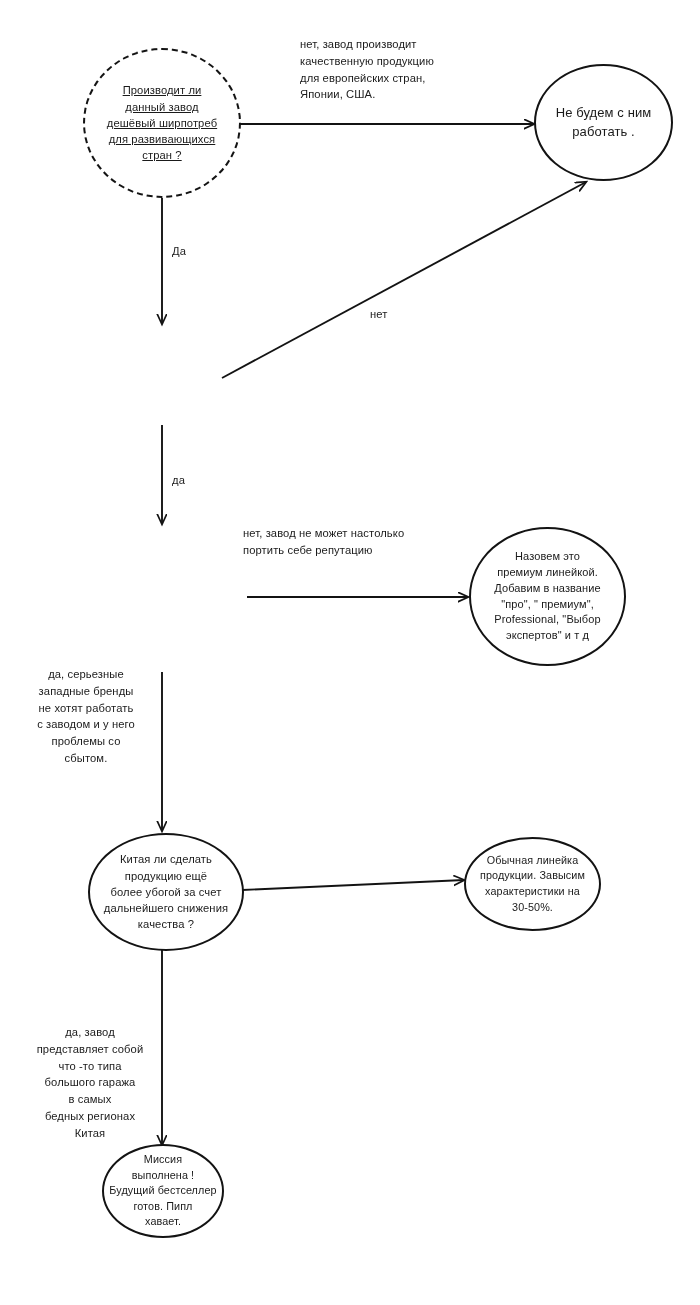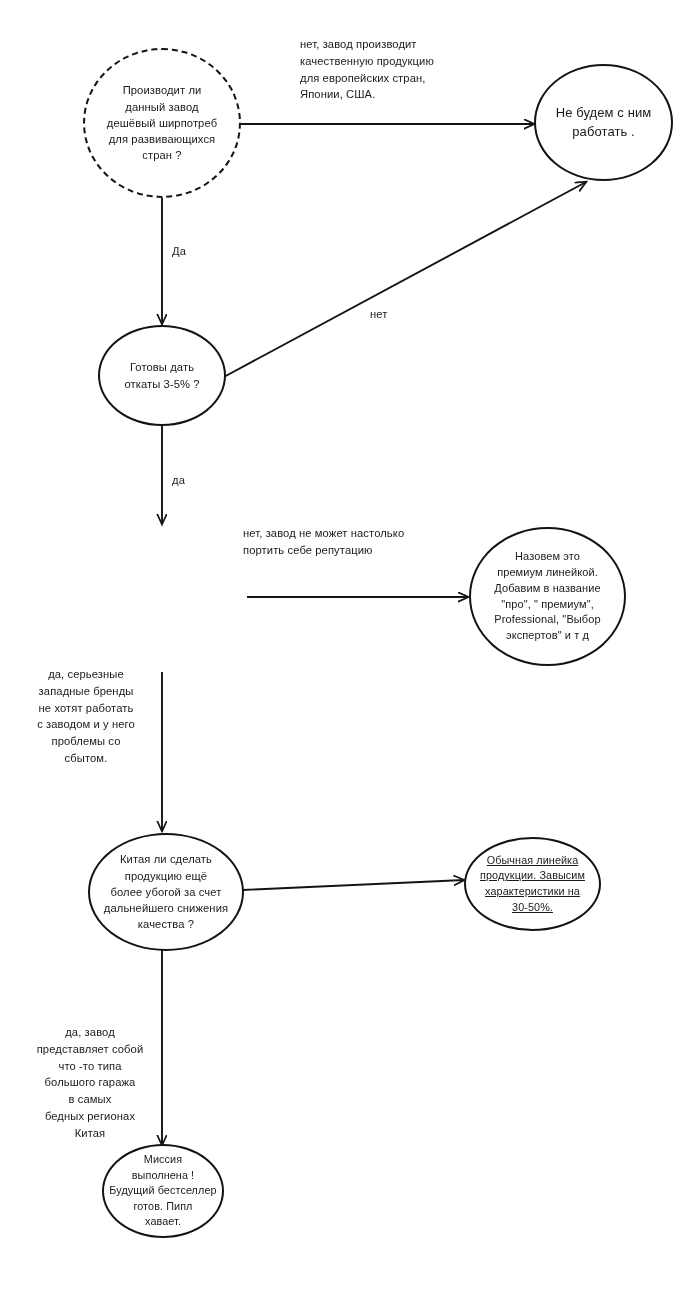--- a/index.html
+++ b/index.html
@@ -35,20 +35,21 @@
     align-items: center;
     justify-content: center;
     text-align: center;
     color: #1a1a1a;
     line-height: 1.45;
     letter-spacing: 0.1px;
   }
   .node.dashed {
     border-style: dashed;
     border-width: 2.5px;
+    text-decoration: underline;
   }
   .node .txt {
     display: block;
     width: 100%;
     padding: 0 4px;
     white-space: pre-line;
   }
   .edge-label {
     position: absolute;
     color: #1a1a1a;
@@ -109,44 +110,40 @@
 дешёвый ширпотреб
 для развивающихся
 стран ?</span>
   </div>
 
   <div class="node" style="left:534px; top:64px; width:139px; height:117px; font-size:13px;">
     <span class="txt">Не будем с ним
 работать .</span>
   </div>
 
-  <div class="node" style="left:98px; top:325px; width:128px; height:101px; font-size:11.2px;">
-    <span class="txt">Готовы дать
-откаты 3-5% ?</span>
-  </div>
 
 
   <div class="node" style="left:469px; top:527px; width:157px; height:139px; font-size:11px;">
     <span class="txt">Назовем это
 премиум линейкой.
 Добавим в название
 "про", " премиум",
 Professional, "Выбор
 экспертов" и т д</span>
   </div>
 
   <div class="node" style="left:88px; top:833px; width:156px; height:118px; font-size:11.2px;">
     <span class="txt">Китая ли сделать
 продукцию ещё
 более убогой за счет
 дальнейшего снижения
 качества ?</span>
   </div>
 
-  <div class="node" style="left:464px; top:837px; width:137px; height:94px; font-size:10.8px;text-decoration:underline;">
+  <div class="node" style="left:464px; top:837px; width:137px; height:94px; font-size:10.8px;">
     <span class="txt">Обычная линейка
 продукции. Завысим
 характеристики на
 30-50%.</span>
   </div>
 
   <div class="node" style="left:102px; top:1144px; width:122px; height:94px; font-size:10.8px;">
     <span class="txt">Миссия
 выполнена !
 Будущий бестселлер

